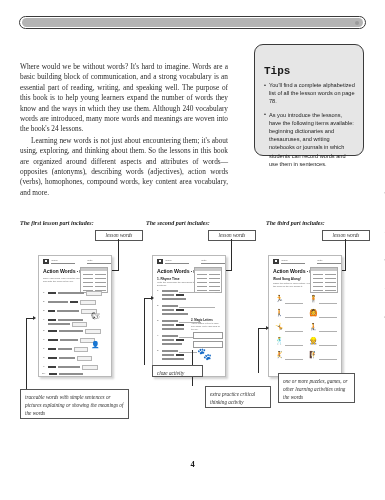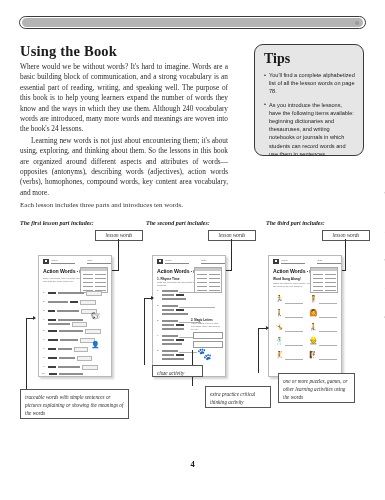--- a/index.html
+++ b/index.html
@@ -21,21 +21,21 @@
       letter-spacing:.2px;font-family:"Liberation Serif",serif;}
   .body-copy{position:absolute;left:20px;top:28px;width:208px;font-size:7.3px;
       line-height:10.4px;text-align:justify;color:#2a2a2a;}
   .body-copy p{margin:0 0 0 0;}
   .body-copy p.indent{text-indent:11px;margin-top:1px;}
 
   
   .tips{position:absolute;left:254px;top:10px;width:110px;height:112px;
       background:#e6e6e6;border:1.2px solid #3a3a3a;border-radius:9px;box-sizing:border-box;
       padding:6px 8px 6px 9px;}
-  .tips h2{margin:0 0 4px 0;font-size:14px;font-weight:bold;font-family:Liberation Serif, serif;}
+  .tips h2{margin:14px 0 4px 0;font-size:11px;font-weight:bold;font-family:Liberation Mono, monospace;}
   .tips ul{margin:0;padding:0;list-style:none;}
   .tips li{font-size:5.6px;line-height:8.2px;margin-bottom:5px;padding-left:5px;position:relative;
       font-family:"Liberation Sans",sans-serif;color:#222;}
   .tips li:before{content:"•";position:absolute;left:0;top:-0.5px;}
 
   
   .h2-sec{position:absolute;left:20px;top:153px;font-size:8.4px;font-weight:bold;
       letter-spacing:.55px;font-family:"Liberation Sans",sans-serif;}
   .sub-line{position:absolute;left:20px;top:167px;font-size:7px;color:#333;}
 
@@ -125,36 +125,34 @@
 </style>
 </head>
 <body>
 
 <div class="scrollbar-track"></div>
 <div class="scrollbar-thumb"></div>
 <div class="scrollbar-grip"></div>
 
 <div class="page">
 
-  <div class="h1">Using the Book</div>
 
   <div class="body-copy">
     <p>Where would we be without words? It's hard to imagine. Words are a basic building block of communication, and a strong vocabulary is an essential part of reading, writing, and speaking well. The purpose of this book is to help young learners expand the number of words they know and the ways in which they use them. Although 240 vocabulary words are introduced, many more words and meanings are woven into the book's 24 lessons.</p>
     <p class="indent">Learning new words is not just about encountering them; it's about using, exploring, and thinking about them. So the lessons in this book are organized around different aspects and attributes of words—opposites (antonyms), describing words (adjectives), action words (verbs), homophones, compound words, key content area vocabulary, and more.</p>
   </div>
 
   <div class="tips">
     <h2>Tips</h2>
     <ul>
       <li>You'll find a complete alphabetized list of all the lesson words on page 78.</li>
       <li>As you introduce the lessons, have the following items available: beginning dictionaries and thesauruses, and writing notebooks or journals in which students can record words and use them in sentences.</li>
     </ul>
   </div>
 
-  <div class="sub-line">Each lesson includes three parts and introduces ten words.</div>
 
   <div class="col-head ch1">The first lesson part includes:</div>
   <div class="col-head ch2">The second part includes:</div>
   <div class="col-head ch3">The third part includes:</div>
 
   <div class="lw lw1">lesson words</div>
   <div class="lw lw2">lesson words</div>
   <div class="lw lw3">lesson words</div>
 
   <div class="conn" style="left:118px;top:205px;width:0.9px;height:32px;"></div>

